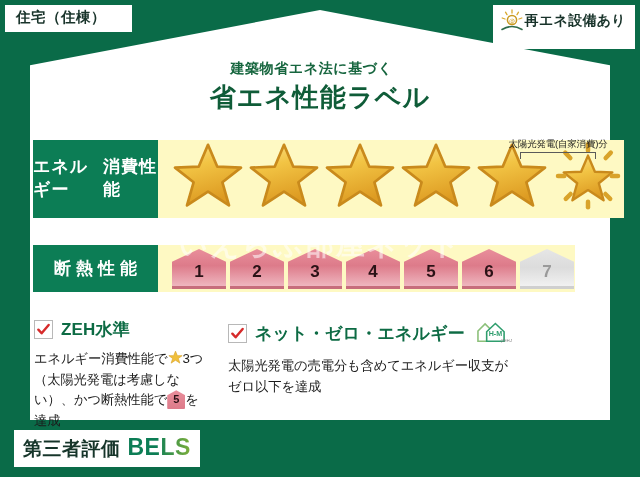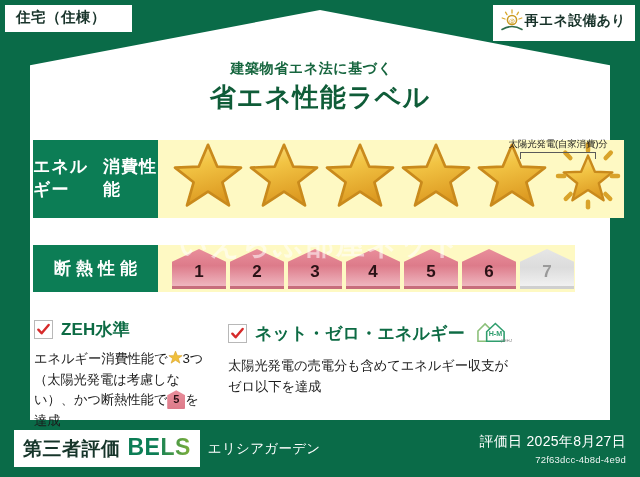--- a/index.html
+++ b/index.html
@@ -33,21 +33,21 @@
     font-size: 14.5px; font-weight: bold;
     color: #18332a; letter-spacing: 0.5px;
     line-height: 1.1;
     white-space: nowrap;
   }
 
   
   .tag-renew {
     position: absolute; right: 5px; top: 5px;
     background: #ffffff;
-    padding: 4px 9px 8px 6px;
+    padding: 4px 9px 16px 6px;
     display: flex; align-items: center; 
     white-space: nowrap;
   }
   .tag-renew .txt {
     font-size: 14px; font-weight: bold; color: #18332a;
     letter-spacing: 0.3px;
   }
   .sun-icon { width: 26px; height: 24px; display:block; }
 
   
@@ -411,20 +411,15 @@
       </div>
       <div class="crit-body">太陽光発電の売電分も含めてエネルギー収支がゼロ以下を達成</div>
     </div>
   </div>
 
   <div class="footer">
     <div class="bels-badge">
       <span class="bels-jp">第三者評価</span>
       <span class="bels-en">BELS</span>
     </div>
-    <span class="estate-name">エリシアガーデン</span>
-    <div class="footer-right">
-      <div class="eval-date">評価日 2025年8月27日</div>
-      <div class="eval-id">72f63dcc-4b8d-4e9d</div>
-    </div>
   </div>
 
 </div>
 
 </body></html>

